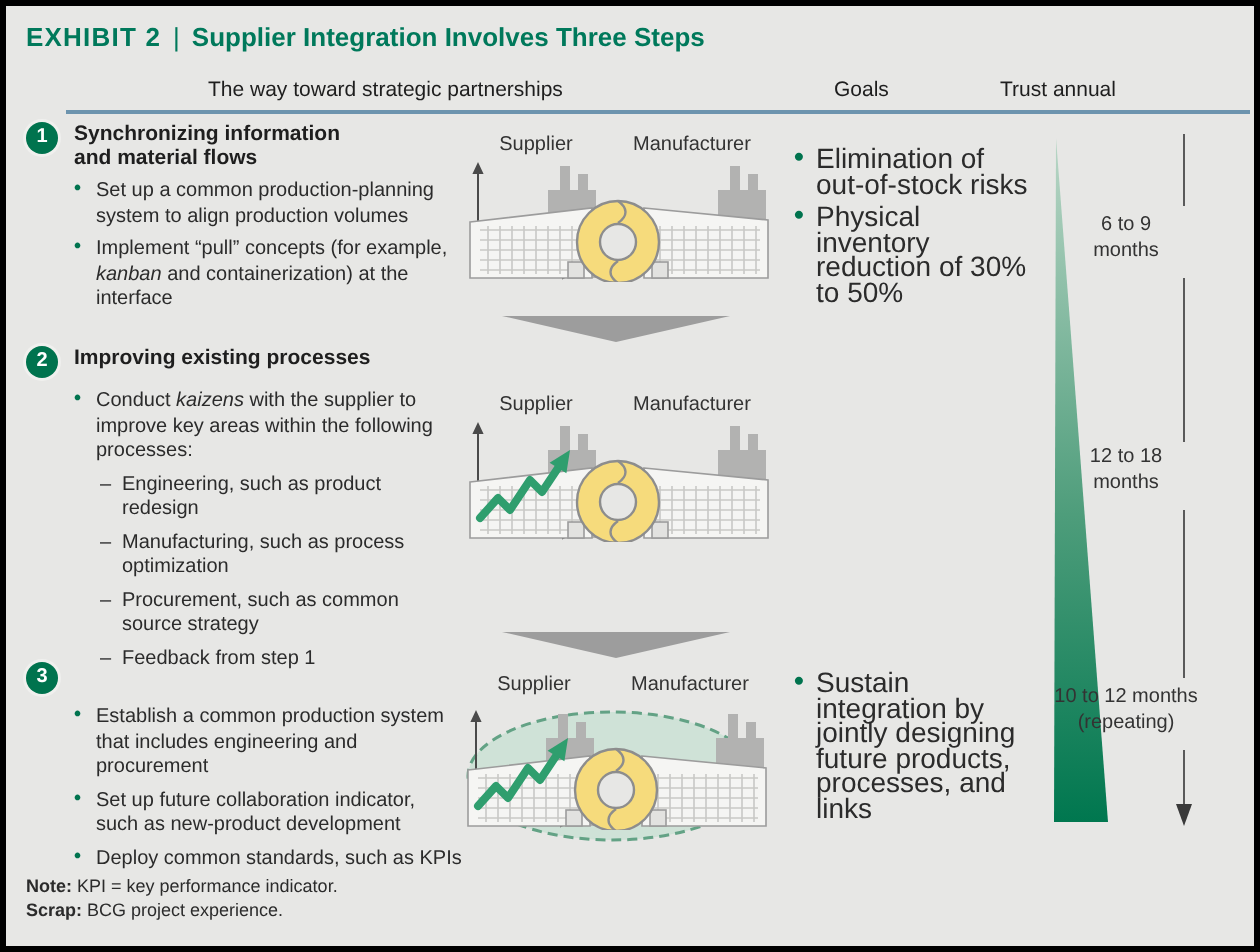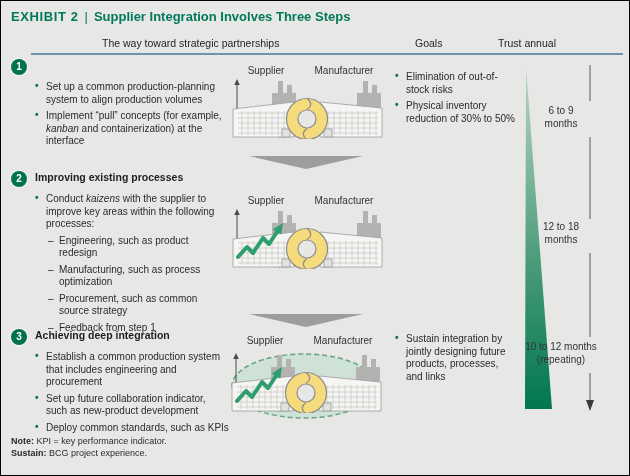--- a/index.html
+++ b/index.html
@@ -1,19 +1,19 @@
 <!DOCTYPE html>
 <html><head>
 <meta charset="utf-8">
 <style>
   html,body{margin:0;padding:0;background:#fff;}
   .canvas{
     position:relative;width:630px;height:476px;background:#e7e7e5;
     font-family:"Liberation Sans",sans-serif;color:#2b2b2b;overflow:hidden;
-    border:1px solid #000000;box-sizing:border-box;
+    border:3px solid #000000;box-sizing:border-box;
   }
   .title{position:absolute;left:10px;top:8px;font-size:13px;font-weight:bold;color:#00795b;}
   .title .exhibit{letter-spacing:.6px;}
   .title .divider{margin:0 6px;font-weight:normal;}
   .colhead{position:absolute;top:36px;font-size:10.5px;font-weight:normal;color:#1e1e1e;}
   .colhead.process{left:101px;}
   .colhead.goals{left:414px;}
   .colhead.trust{left:497px;}
   .rule{position:absolute;left:30px;top:52px;width:592px;border-top:2px solid #6d94ae;}
 
@@ -26,21 +26,21 @@
     line-height:16px;box-shadow:0 0 0 1.5px #f0f0ee;
   }
   .step-title{font-size:10.5px;font-weight:bold;line-height:12px;color:#1e1e1e;}
   ul.items{margin:5px 0 0 24px;padding:0;list-style:none;font-size:10px;line-height:12.5px;}
   ul.items li{position:relative;margin-bottom:4px;}
   li.bullet{padding-left:11px;}
   li.bullet::before{content:"\2022";position:absolute;left:0;top:-1px;color:#00734e;font-weight:bold;}
   li.dash{padding-left:11px;margin-left:13px;}
   li.dash::before{content:"\2013";position:absolute;left:0;top:0;color:#2b2b2b;}
 
-  ul.goals-list{position:absolute;left:394px;width:122px;margin:0;padding:0;list-style:none;font-size:10px;line-height:12.5px;}
+  ul.goals-list{position:absolute;left:394px;width:122px;margin:0;padding:0;list-style:none;font-size:14px;line-height:12.5px;}
   ul.goals-list li{position:relative;margin-bottom:4px;}
   .goals1{top:70px}.goals2{top:176px}.goals3{top:332px}
 
   .ill{position:absolute;width:158px;}
   .ill1{left:229px;top:62px;height:90px;}
   .ill2{left:229px;top:192px;height:90px;}
   .ill3{left:228px;top:332px;height:100px;}
   .ill .lbl{position:absolute;top:2px;font-size:10px;color:#333;text-align:center;}
   .lbl-supplier{left:4px;width:64px;}
   .lbl-manufacturer{left:74px;width:80px;}
@@ -69,20 +69,21 @@
   </div>
 
   <div class="colhead process">The way toward strategic partnerships</div>
   <div class="colhead goals">Goals</div>
   <div class="colhead trust">Trust annual</div>
   <div class="rule"></div>
 
   <div class="step step1">
     <div class="step-head">
       <span class="step-num">1</span>
+      <div class="step-title">Synchronizing information<br>and material flows</div>
     </div>
     <ul class="items">
         <li class="bullet">Set up a common production-planning system to align production volumes</li>
         <li class="bullet">Implement “pull” concepts (for example, <i>kanban</i> and containerization) at the interface</li>
       </ul>
   </div>
 
   <div class="ill ill1">
     <span class="lbl lbl-supplier">Supplier</span>
     <span class="lbl lbl-manufacturer">Manufacturer</span>
@@ -167,21 +168,20 @@
       </g>
     </svg>
   </div>
 
 
   <div class="chev chev2"></div>
 
   <div class="step step3">
     <div class="step-head">
       <span class="step-num">3</span>
-      <div class="step-title">Achieving deep integration</div>
     </div>
     <ul class="items">
         <li class="bullet">Establish a common production system that includes engineering and procurement</li>
         <li class="bullet">Set up future collaboration indicator, such as new-product development</li>
         <li class="bullet">Deploy common standards, such as KPIs</li>
       </ul>
   </div>
 
   <div class="ill ill3">
     <svg class="ellipse-bg" width="150" height="70" viewBox="0 0 150 70">
@@ -238,16 +238,16 @@
       <line x1="84" y1="80" x2="84" y2="162"></line>
       <line x1="84" y1="196" x2="84" y2="280"></line>
       <line x1="84" y1="316" x2="84" y2="346"></line>
     </g>
     <polygon points="84,354 80,343 88,343" fill="#3a3a3a"></polygon>
   </svg>
   <div class="trust-label t1">6 to 9<br>months</div>
   <div class="trust-label t2">12 to 18<br>months</div>
   <div class="trust-label t3">10 to 12 months<br>(repeating)</div>
 
-  <div class="footer source"><b>Sustain:</b> BCG project experience.</div>
+  <div class="footer source"><b>Scrap:</b> BCG project experience.</div>
   <div class="footer note"><b>Note:</b> KPI = key performance indicator.</div>
 
 </div>
 
 </body></html>

